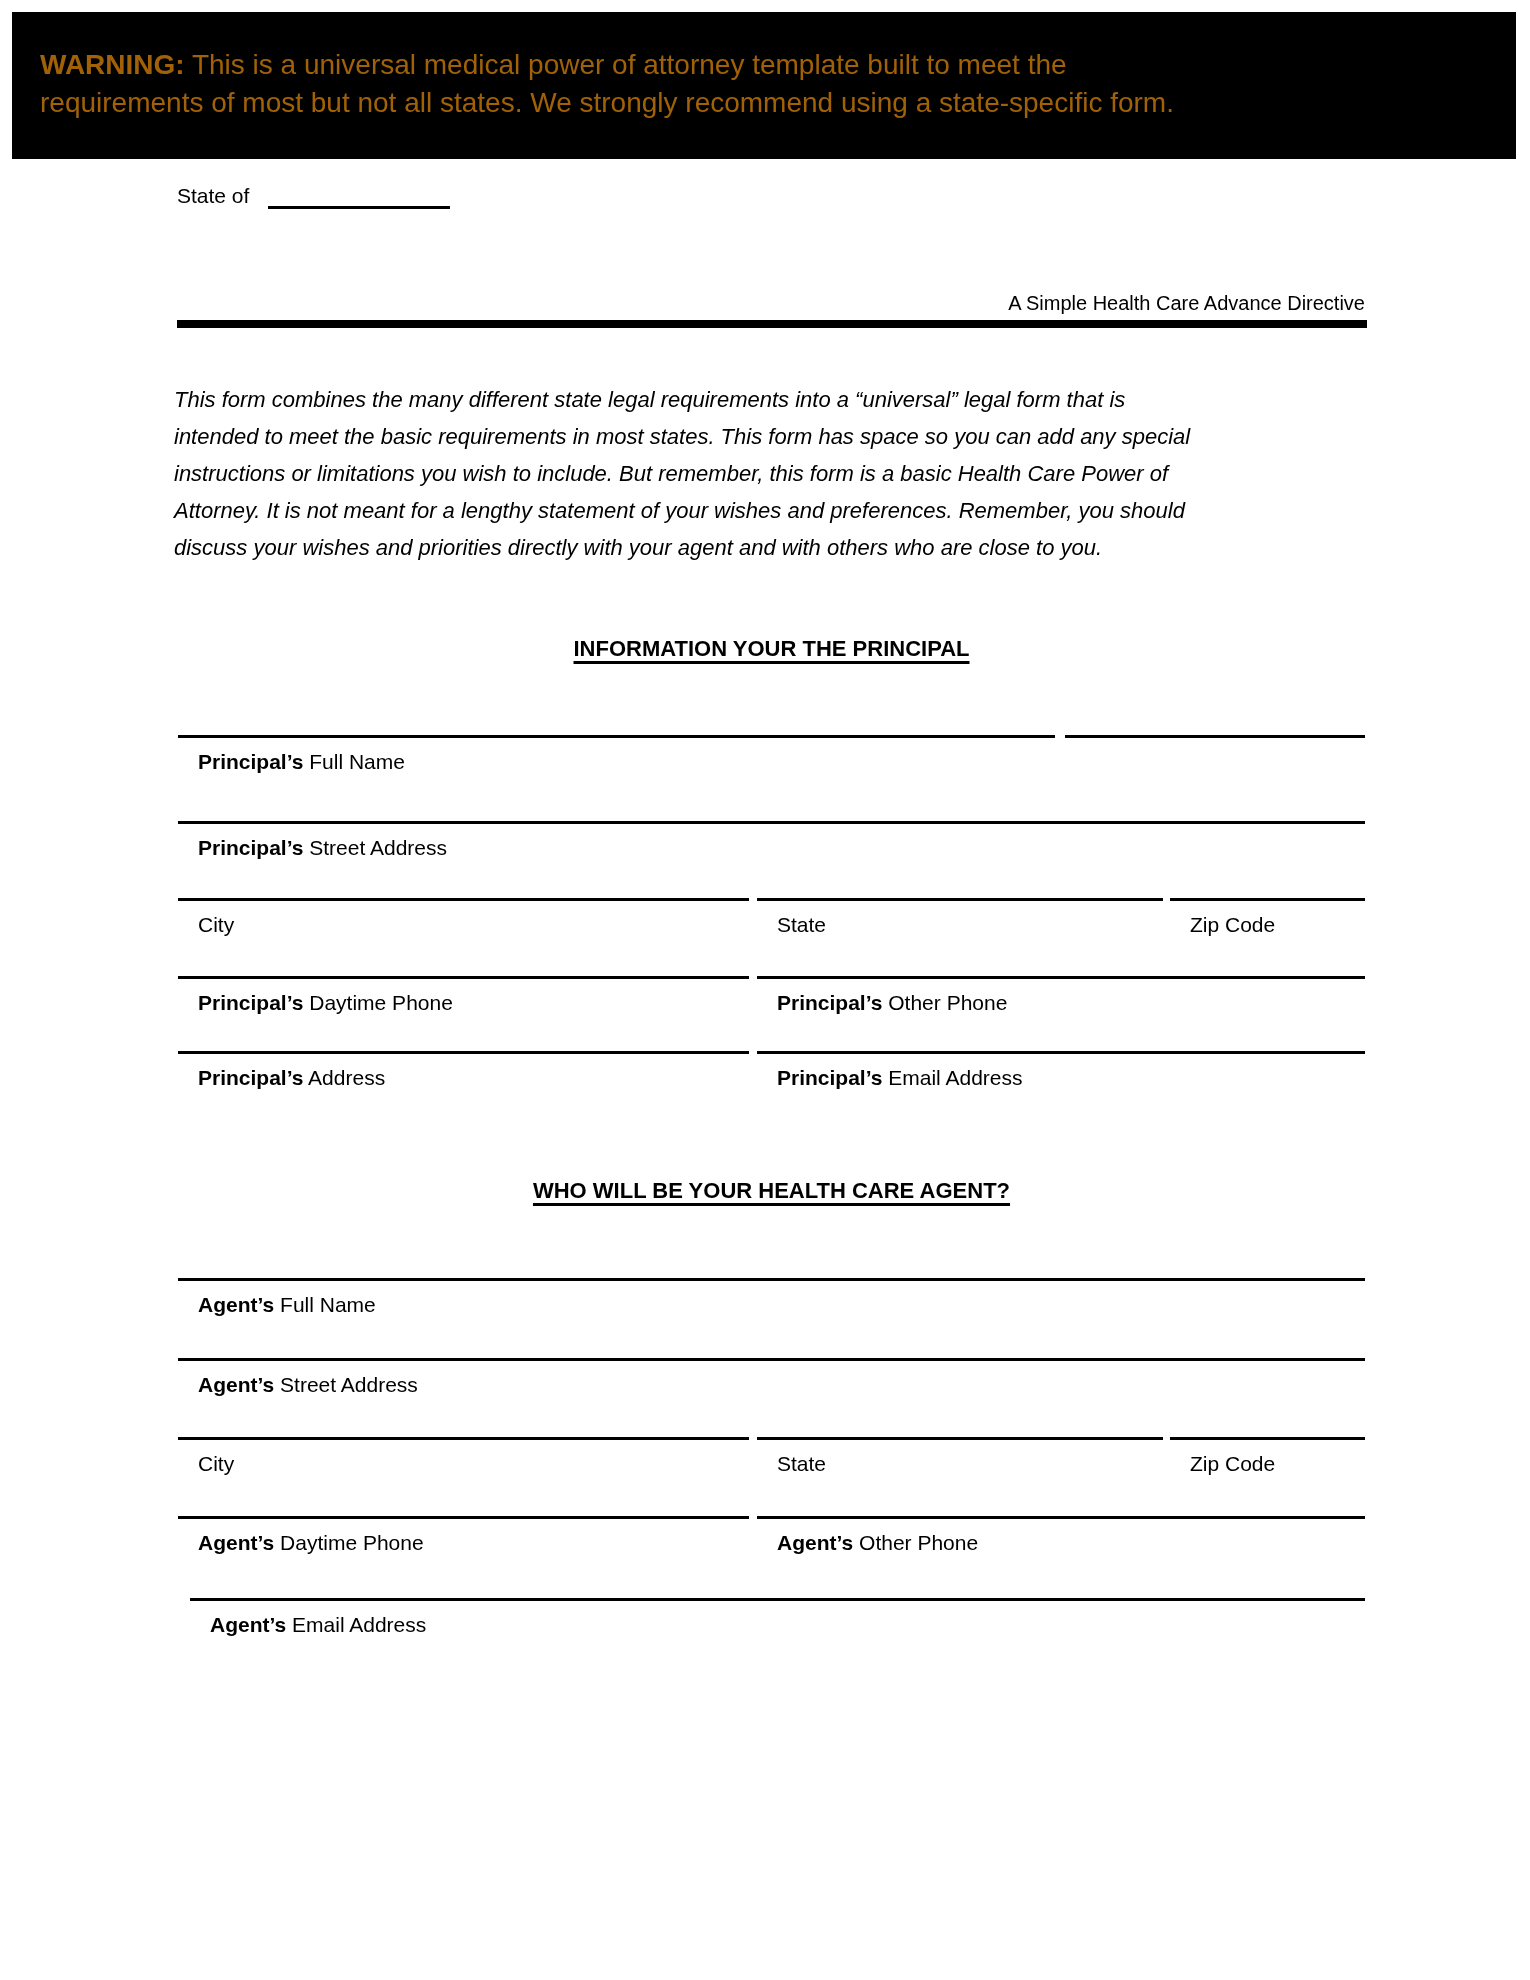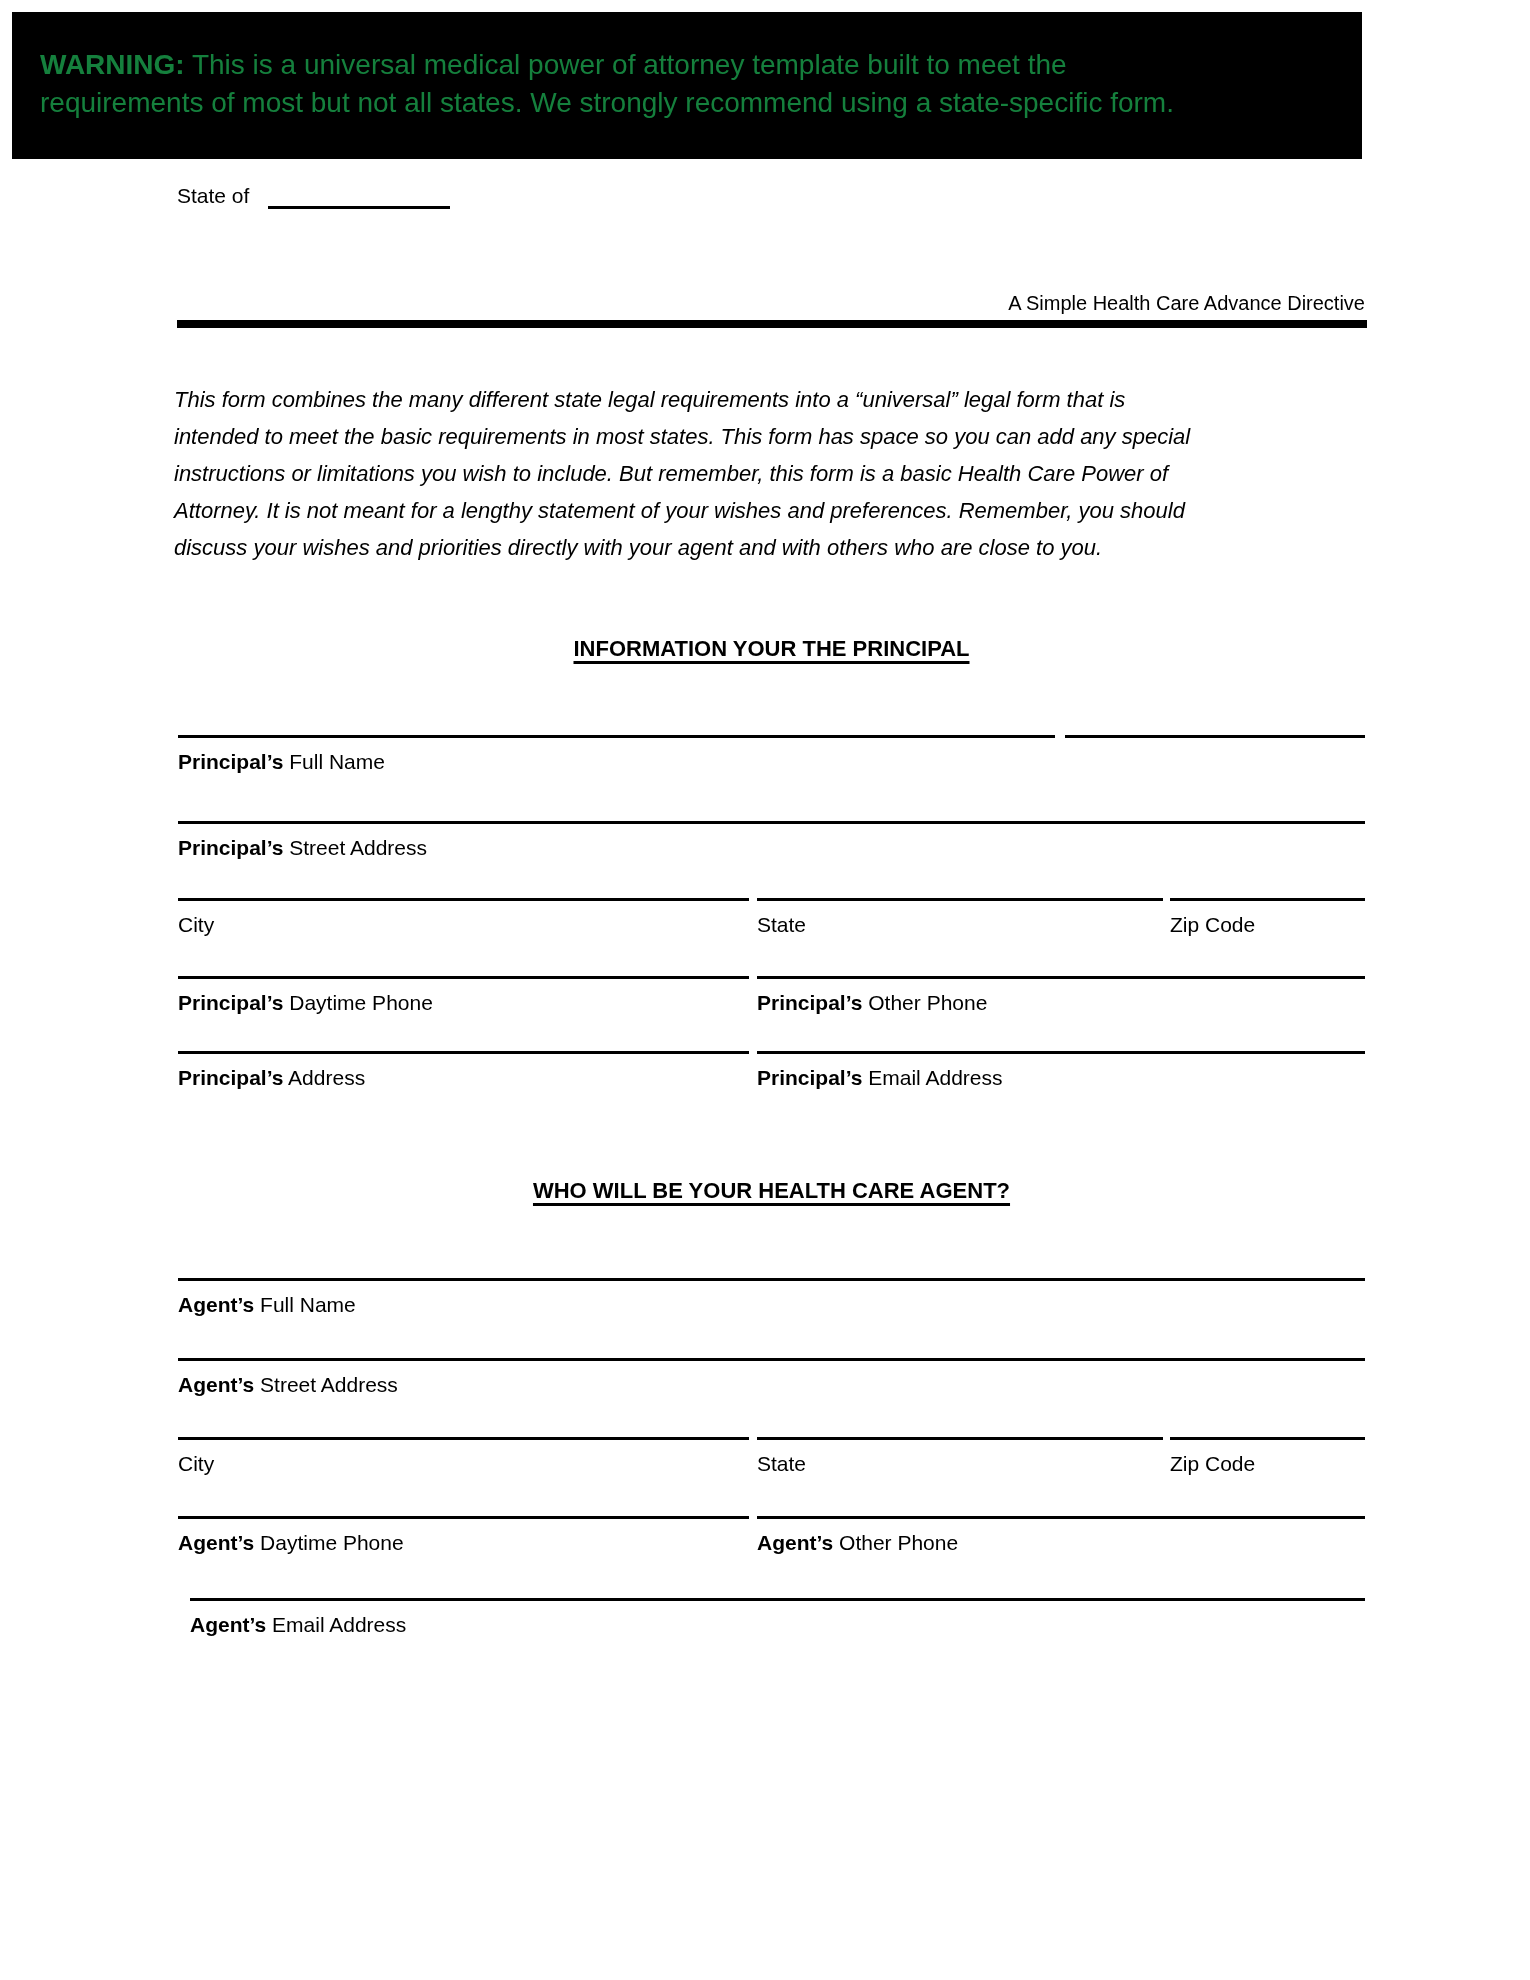--- a/index.html
+++ b/index.html
@@ -11,23 +11,23 @@
     background: #ffffff;
     color: #000000;
     font-family: "Liberation Sans", sans-serif;
     overflow: hidden;
   }
 
   
   .banner {
     position: absolute;
     left: 12px; top: 12px;
-    width: 1350px; height: 147px;
+    width: 1504px; height: 147px;
     background: #000000;
-    color: #15803d;
+    color: #a16207;
     padding: 34px 30px 0 28px;
     font-size: 28px;
     line-height: 38px;
   }
   .banner b { font-weight: bold; }
 
   
   .state-of {
     position: absolute;
     left: 177px; top: 184px;
@@ -97,20 +97,21 @@
   .seg {
     position: absolute;
     top: 0;
     border-top: 3px solid #000000;
   }
   .lbl {
     margin-top: 11px;
     font-size: 21px;
     line-height: 26px;
     white-space: nowrap;
+    margin-left: 20px;
   }
   .lbl b { font-weight: bold; }
 </style>
 </head>
 <body>
 
 <div class="page">
 
   <div class="banner">
     <div><b>WARNING:</b><span> This is a universal medical power of attorney template built to meet the</span></div>

